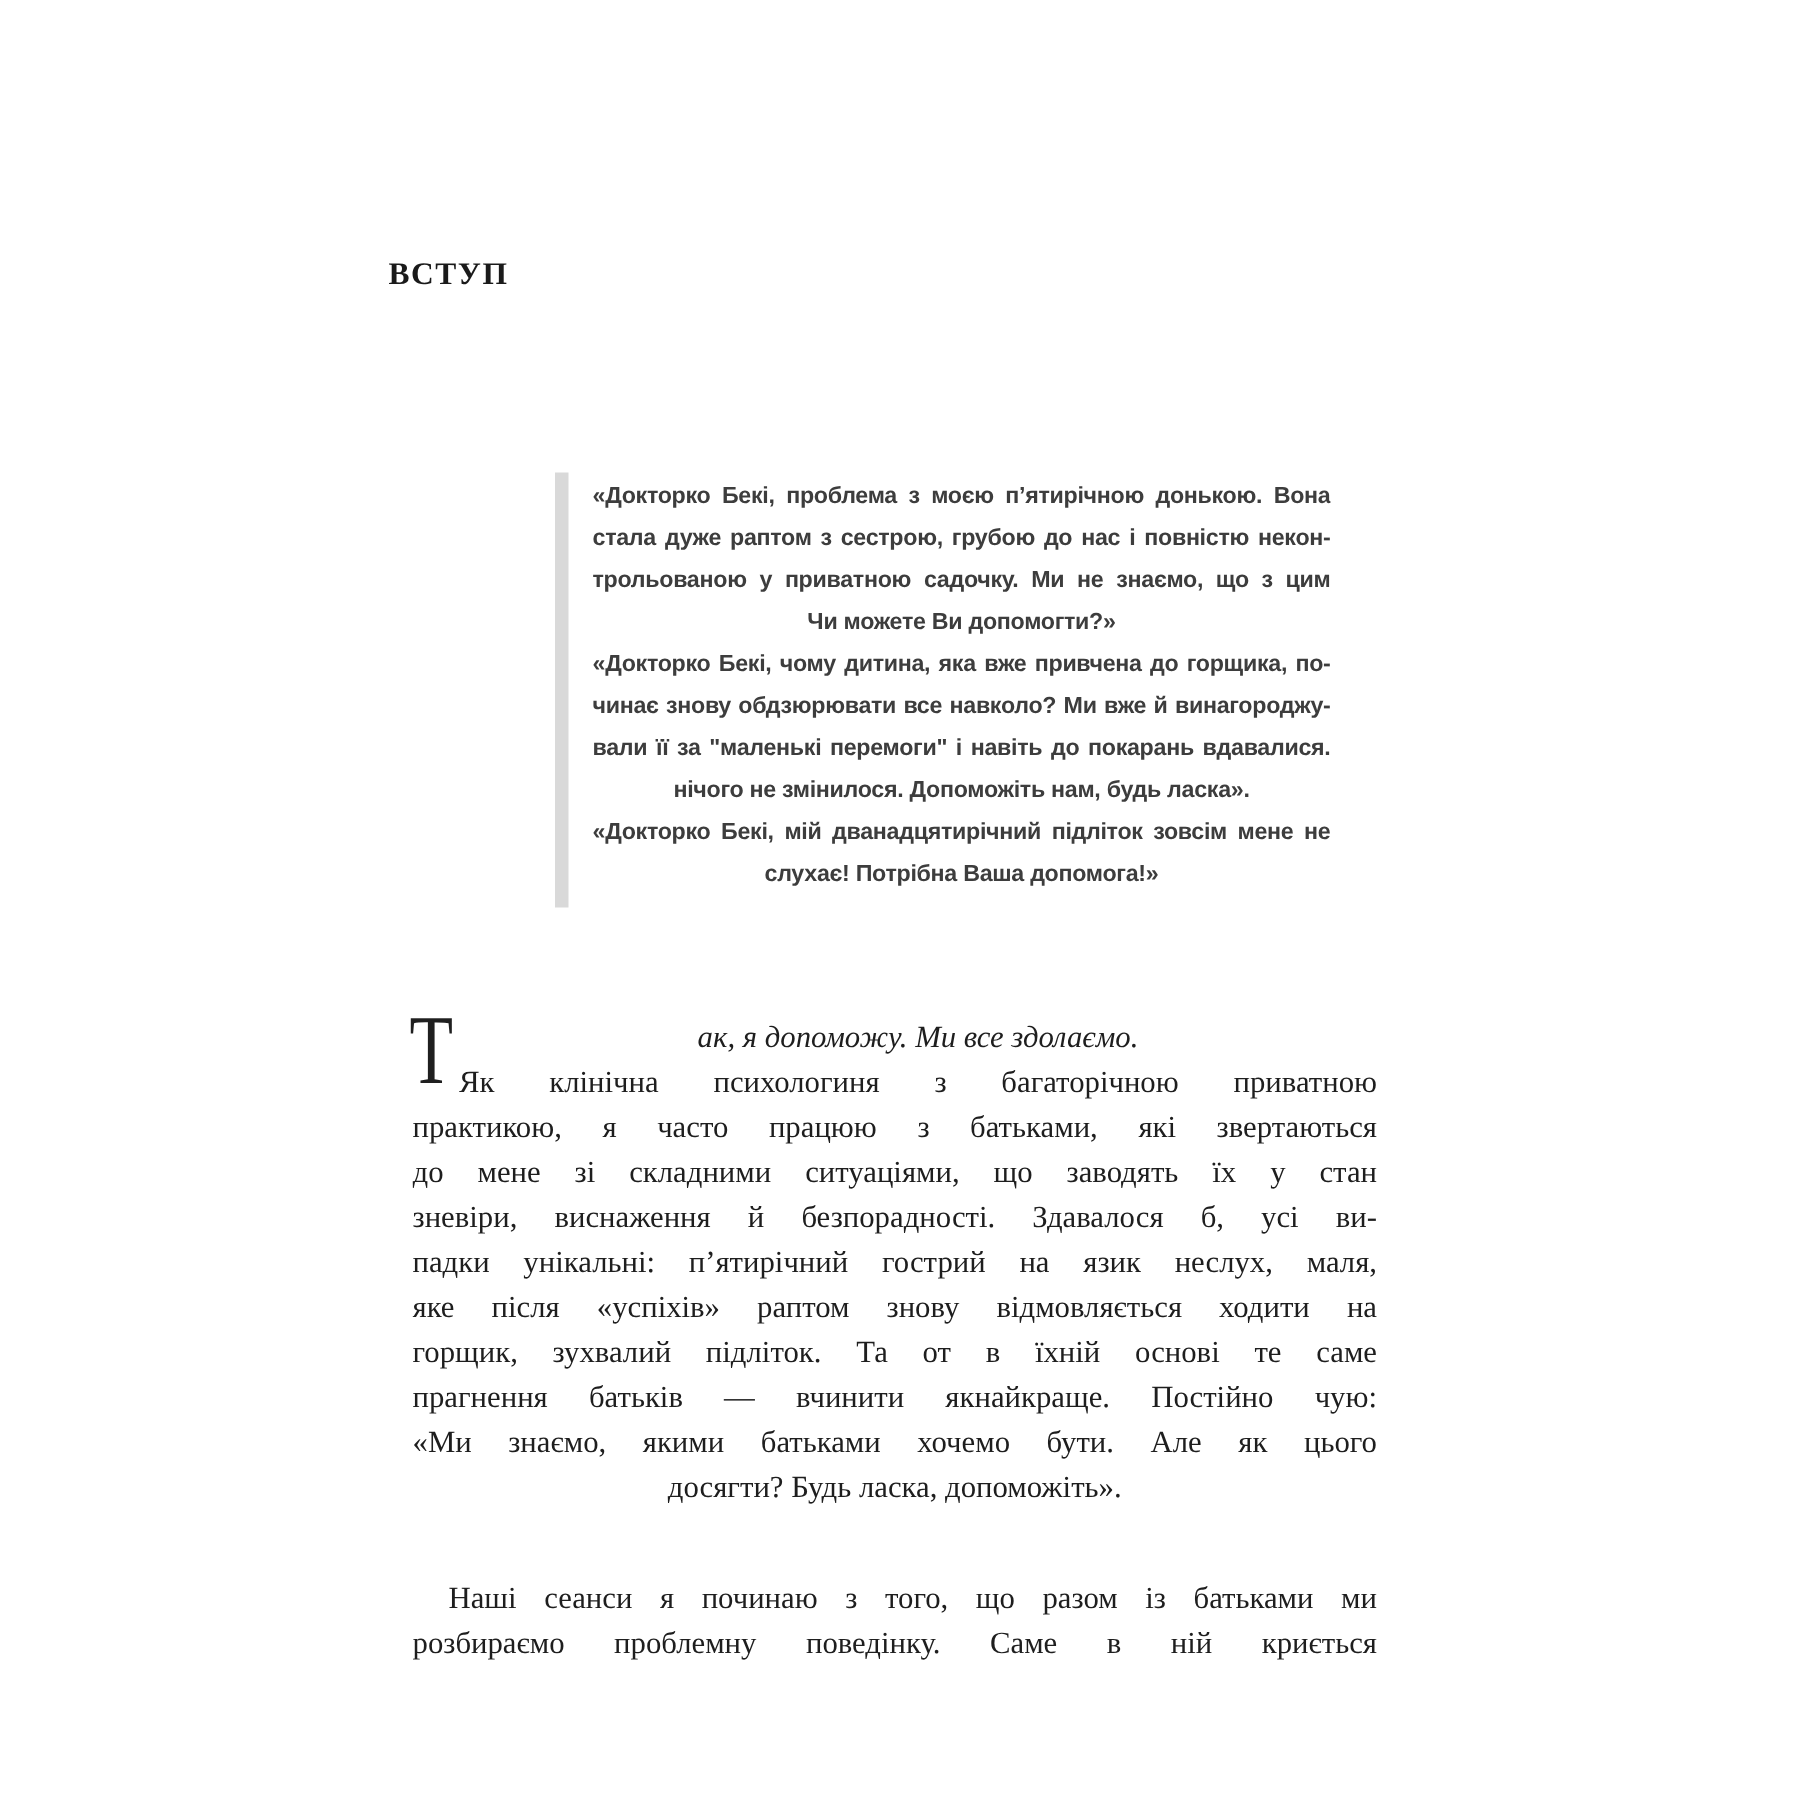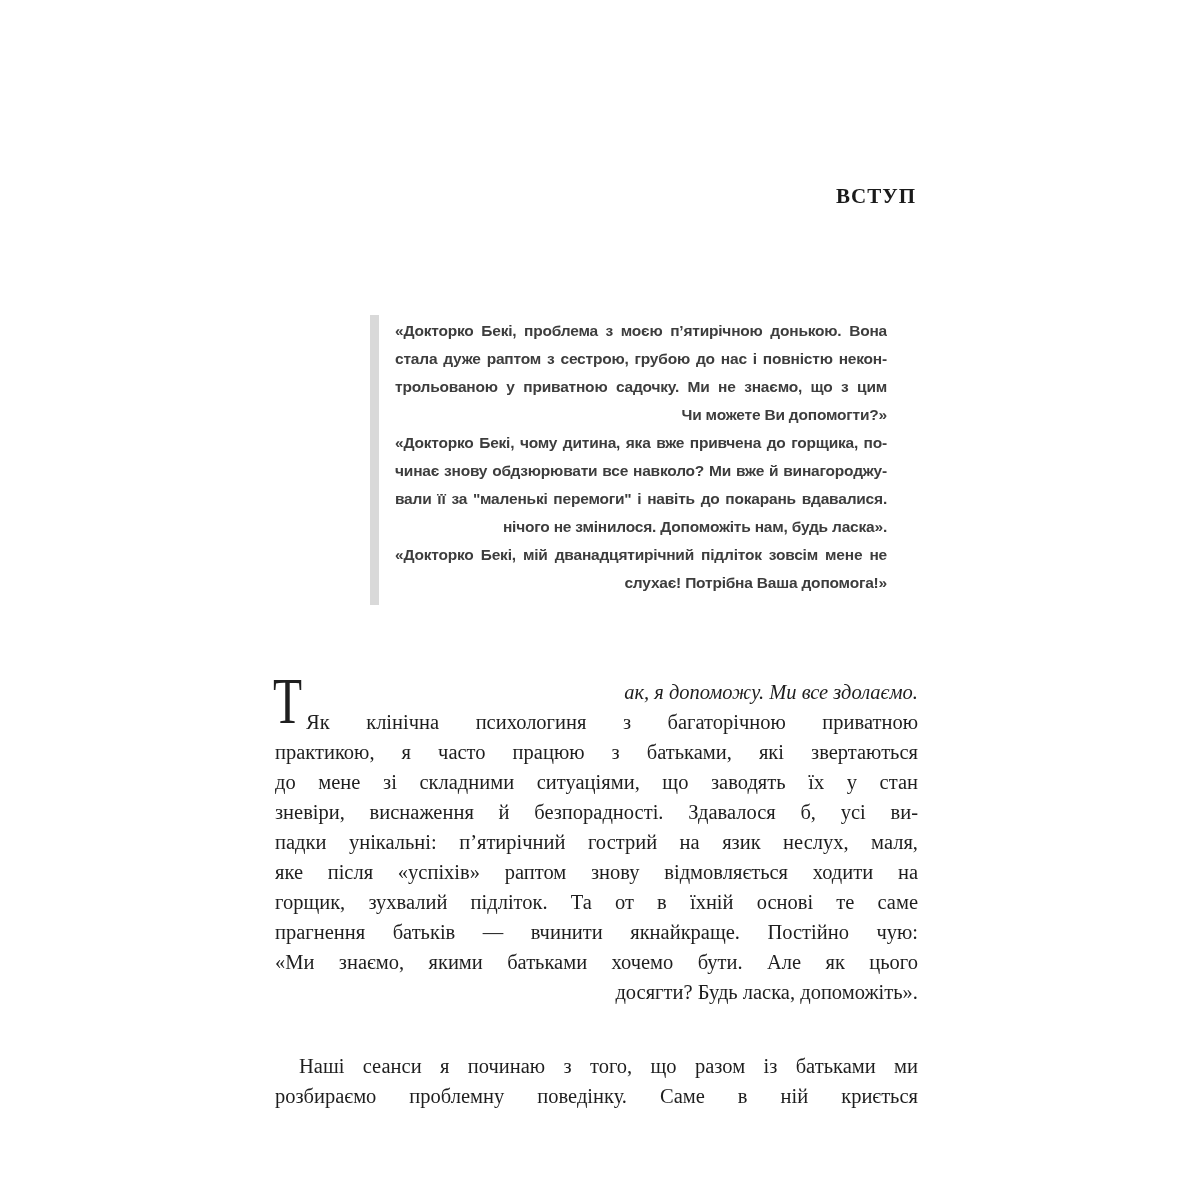--- a/index.html
+++ b/index.html
@@ -2,43 +2,43 @@
 <html><head>
 <meta charset="utf-8">
 <style>
   html,body { margin:0; padding:0; background:#ffffff; }
   .page {
     position:relative; width:1200px; height:1200px;
     background:#ffffff; overflow:hidden;
     font-family:"Liberation Serif", serif;
   }
   .title {
-    position:absolute; left:257px; top:168px; width:643px; margin:16px;
+    position:absolute; left:257px; top:168px; width:643px; margin:2px;
     font-family:"Liberation Serif", serif;
     font-size:21px; font-weight:600; letter-spacing:1px;
-    text-align:right; color:#1a1a1a;
+    text-align:left; color:#1a1a1a;
   }
   .quote-bar {
     position:absolute; left:370px; top:315px; width:9px; height:290px;
     background:#d9d9d9;
   }
   .quote {
     position:absolute; left:395px; top:317px; width:492px;
     font-family:"Liberation Sans", sans-serif;
     font-size:15.5px; line-height:28px; letter-spacing:-0.2px;
     color:#3d3d3d;
   }
   .quote .line { height:28px; overflow:hidden; }
   .body {
     position:absolute; left:275px; top:677px; width:643px;
     font-family:"Liberation Serif", serif;
     font-size:20.5px; line-height:30px; color:#1e1e1e;
   }
   .body .line { height:30px; overflow:hidden; }
-  .line { text-align:right; }
+  .line { text-align:center; }
   .line.j { text-align:justify; text-align-last:justify; }
   .line.i { font-style:italic; }
   .line.dc { padding-left:31px; }
   .line.ind { text-indent:24px;margin-top:44px; }
   .dropcap {
     position:absolute; left:-2px; top:0px;
     font-size:66px; line-height:48px;
     transform:scaleX(0.72); transform-origin:0 0;
     color:#1f1f1f;
   }

